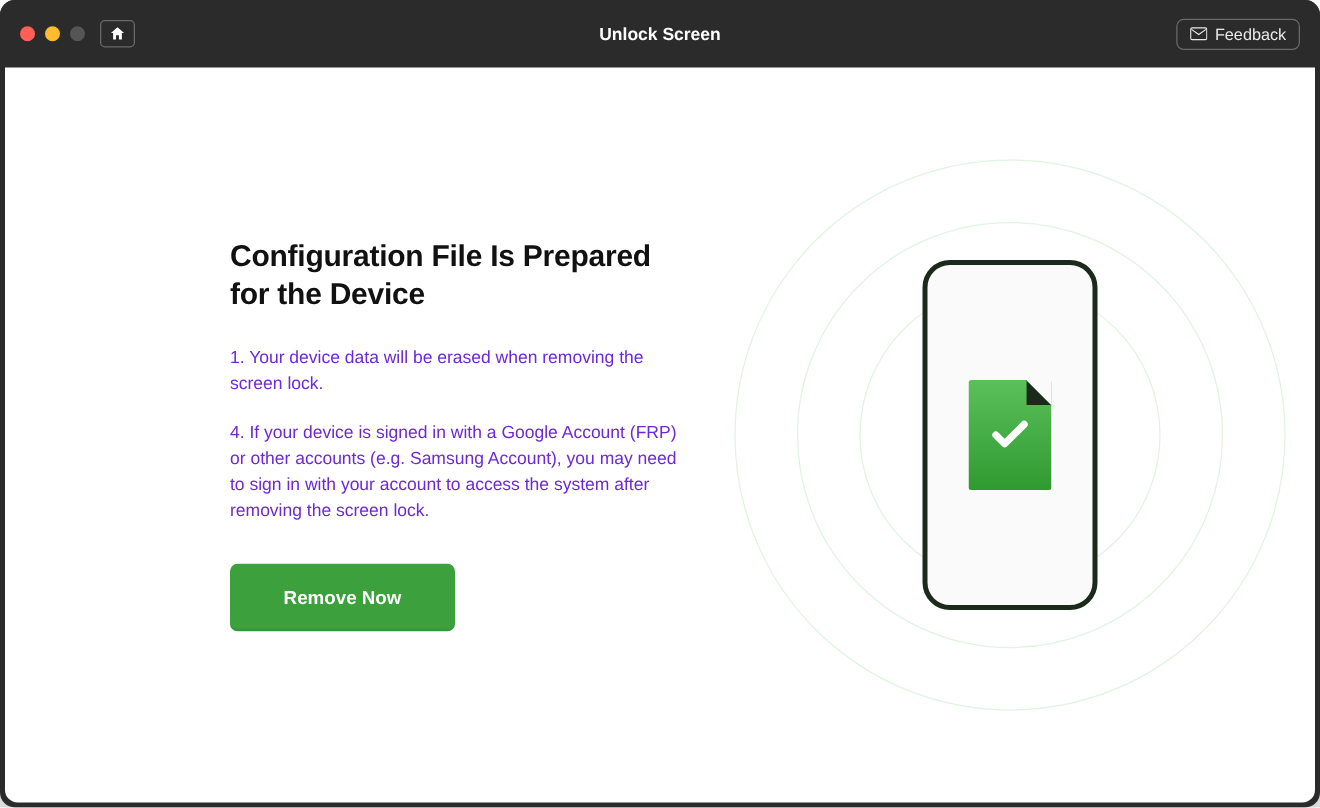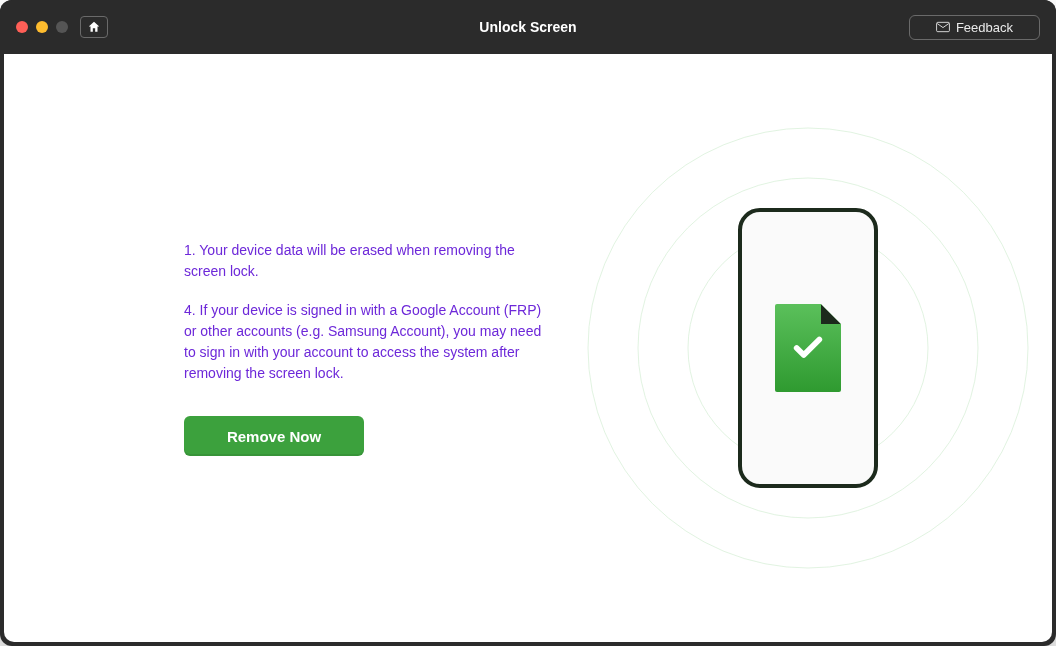--- a/index.html
+++ b/index.html
@@ -39,21 +39,21 @@
   .home-btn svg { width: 14px; height: 14px; fill: #fff; }
   .title {
     position: absolute; left: 0; right: 0; text-align: center;
     font-size: 14px; font-weight: 600; color: #fff;
     pointer-events: none;
   }
   .feedback-btn {
     margin-left: auto;
     border: 1px solid #6a6a6a;
     border-radius: 6px;
-    padding: 4px 26px;
+    padding: 4px 10px;
     display: flex; align-items: center; gap: 6px;
     font-size: 13px; color: #eaeaea;
     cursor: pointer;
     justify-content: center;
   }
   .feedback-btn svg { width: 14px; height: 12px; stroke: #eaeaea; fill: none; stroke-width: 1.5; }
 
   .content {
     flex: 1;
     background: #fff;
@@ -77,21 +77,21 @@
     letter-spacing: -0.2px;
   }
   .para {
     font-size: 14px;
     color: #6d28d9;
     line-height: 1.5;
     margin-bottom: 18px;
   }
   .primary-btn {
     margin-top: 14px;
-    width: 180px; height: 40px;
+    width: 180px; height: 54px;
     background: #3ca13d;
     color: #fff;
     font-size: 15px;
     font-weight: 700;
     border: none;
     border-radius: 6px;
     cursor: pointer;
     display: inline-flex;
     align-items: center;
     justify-content: center;
@@ -167,20 +167,21 @@
         <rect x="1" y="1" width="22" height="16" rx="2"></rect>
         <path d="M2 3l10 7 10-7"></path>
       </svg>
       <span>Feedback</span>
     </div>
   </div>
 
   <div class="content">
 
     <div class="text-col">
+      <h1 class="heading">Configuration File Is Prepared for the Device</h1>
       <p class="para">1. Your device data will be erased when removing the screen lock.</p>
       <p class="para">4. If your device is signed in with a Google Account (FRP) or other accounts (e.g. Samsung Account), you may need to sign in with your account to access the system after removing the screen lock.</p>
       <button class="primary-btn">Remove Now</button>
     </div>
 
     <div class="illus-col">
       <svg class="rings" viewBox="0 0 520 520">
         <circle cx="260" cy="260" r="120"></circle>
         <circle cx="260" cy="260" r="170"></circle>
         <circle cx="260" cy="260" r="220"></circle>

